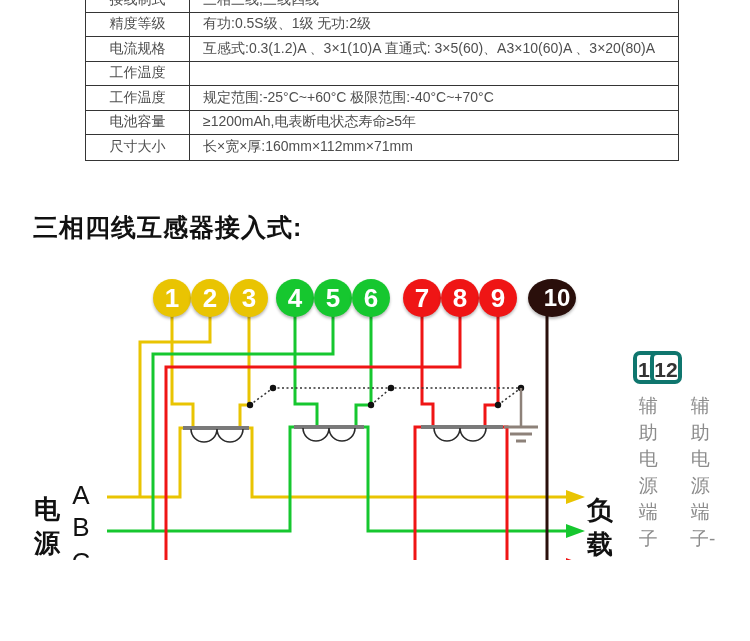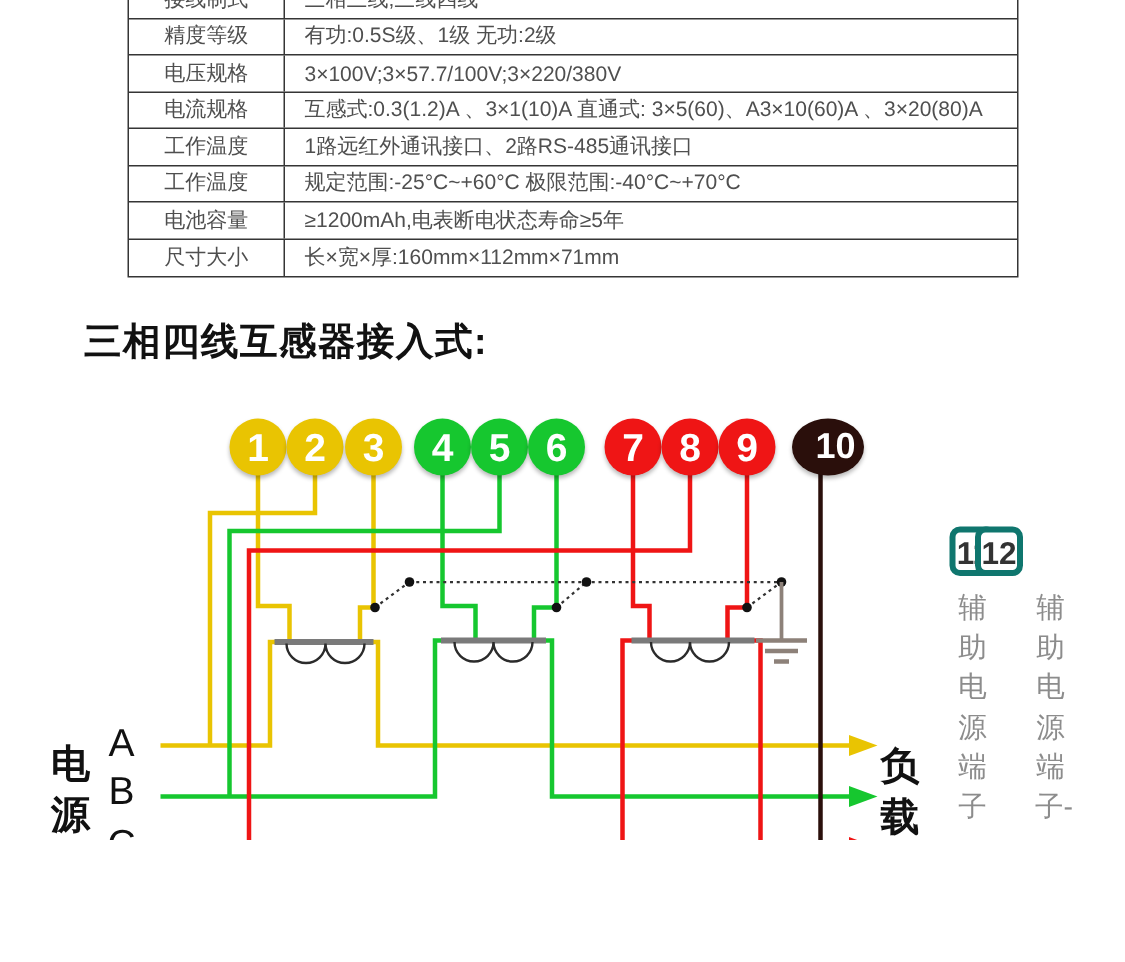--- a/index.html
+++ b/index.html
@@ -9,21 +9,21 @@
   
   .spec-table{position:absolute;left:85px;top:-13px;width:594px;
               border:1px solid #353535;box-sizing:border-box;background:#fff;}
   .trow{display:flex;height:24.5px;border-bottom:1px solid #353535;box-sizing:border-box;align-items:stretch;}
   .trow:last-child{border-bottom:none;}
   .tlabel{width:103px;border-right:1px solid #353535;display:flex;align-items:center;justify-content:center;
           font-size:14px;color:#4f4f4f;}
   .tvalue{flex:1;display:flex;align-items:center;padding-left:13px;font-size:14px;color:#4f4f4f;white-space:nowrap;}
 
   
-  .heading{position:absolute;left:33px;top:211px;font-size:25px;font-weight:bold;color:#111;letter-spacing:1px;margin-left:23px;}
+  .heading{position:absolute;left:33px;top:211px;font-size:25px;font-weight:bold;color:#111;letter-spacing:1px;}
 
   
   .wires{position:absolute;left:0;top:0;}
   .term{position:absolute;top:279px;width:38px;height:38px;border-radius:50%;
         color:#fff;font-size:26px;font-weight:bold;text-align:center;line-height:38px;
         box-shadow:0 2px 3px rgba(0,0,0,.28);z-index:2;}
   .t-y{background:#e9c402;} .t-g{background:#16c72f;} .t-r{background:#ef1515;} .t-k{background:#2a0f0b;padding-left:10px;}
   .t1{left:153px;} .t2{left:191px;} .t3{left:230px;} .t4{left:276px;} .t5{left:314px;}
   .t6{left:352px;} .t7{left:403px;} .t8{left:441px;} .t9{left:479px;} .t10{left:528px;font-size:24px;}
 
@@ -51,30 +51,25 @@
   <div class="spec-table">
     <div class="trow">
       <div class="tlabel">接线制式</div>
       <div class="tvalue">三相三线;三线四线</div>
     </div>
     <div class="trow">
       <div class="tlabel">精度等级</div>
       <div class="tvalue">有功:0.5S级、1级  无功:2级</div>
     </div>
     <div class="trow">
-      <div class="tlabel">电压规格</div>
-      <div class="tvalue">3×100V;3×57.7/100V;3×220/380V</div>
-    </div>
-    <div class="trow">
       <div class="tlabel">电流规格</div>
       <div class="tvalue">互感式:0.3(1.2)A 、3×1(10)A 直通式: 3×5(60)、A3×10(60)A 、3×20(80)A</div>
     </div>
     <div class="trow">
       <div class="tlabel">工作温度</div>
-      <div class="tvalue">1路远红外通讯接口、2路RS-485通讯接口</div>
     </div>
     <div class="trow">
       <div class="tlabel">工作温度</div>
       <div class="tvalue">规定范围:-25°C~+60°C   极限范围:-40°C~+70°C</div>
     </div>
     <div class="trow">
       <div class="tlabel">电池容量</div>
       <div class="tvalue">≥1200mAh,电表断电状态寿命≥5年</div>
     </div>
     <div class="trow">

